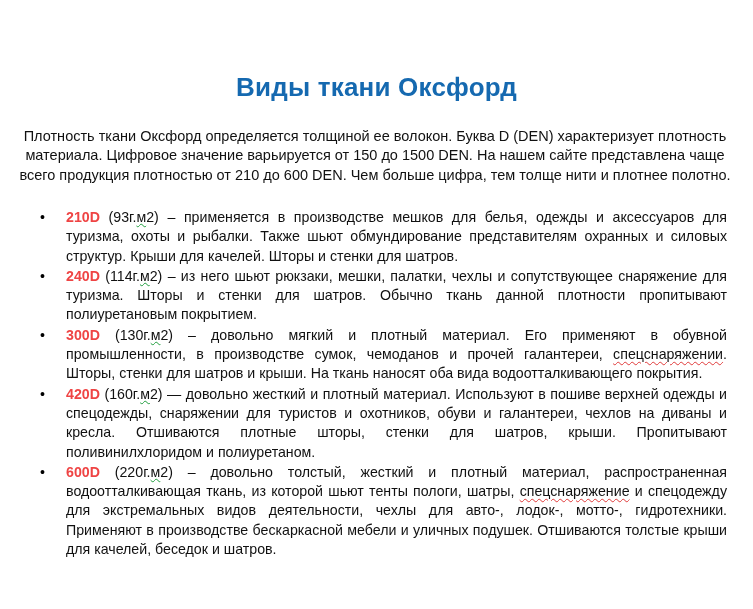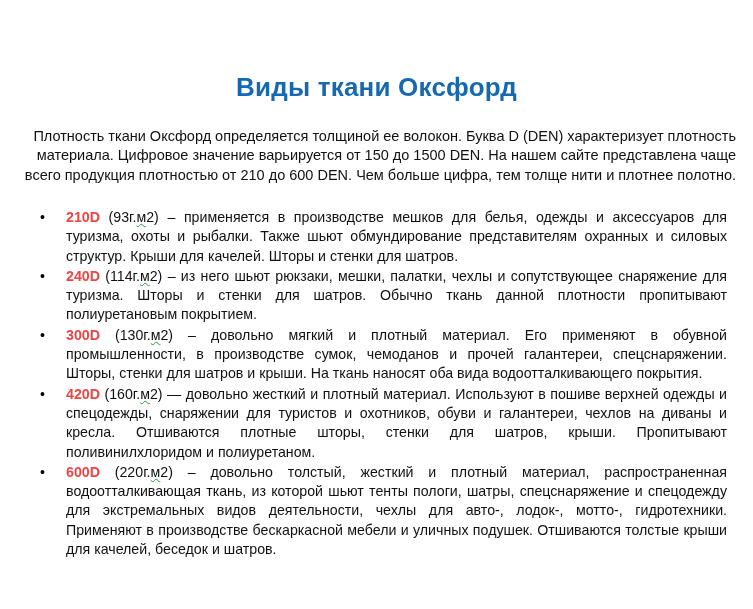--- a/index.html
+++ b/index.html
@@ -35,21 +35,21 @@
     letter-spacing: 0.2px;
     line-height: 32px;
   }
   .intro {
     position: absolute;
     left: 14px;
     top: 112px;
     width: 722px;
     font-size: 14.5px;
     line-height: 19.5px;
-    text-align: right;
+    text-align: center;
     color: #111111;
   }
   .bullet-list {
     position: absolute;
     left: 0;
     top: 208px;
     width: 753px;
   }
   .bullet-item {
     position: relative;
@@ -74,20 +74,21 @@
   }
   .bullet-item .density {
     font-weight: bold;
     color: #ef4444;
   }
   .weight {
     white-space: nowrap;
   }
   
   .sp-red {
+    text-decoration: underline;
     text-decoration-style: wavy;
     text-decoration-color: #e03a3a;
     text-decoration-thickness: 1px;
     text-underline-offset: 2px;
     margin-top: 24px;
   }
   
   .sp-green {
     text-decoration: underline;
     text-decoration-style: wavy;

